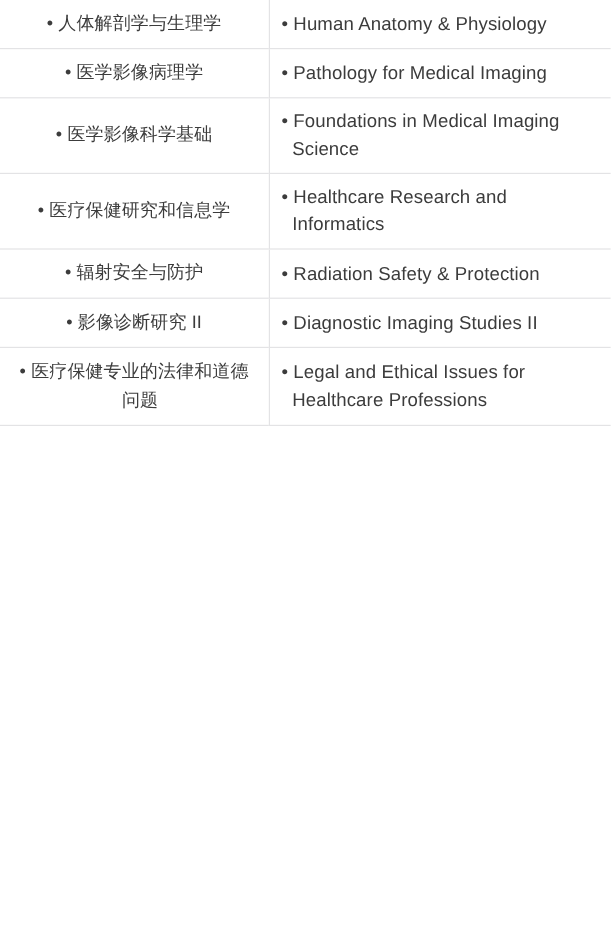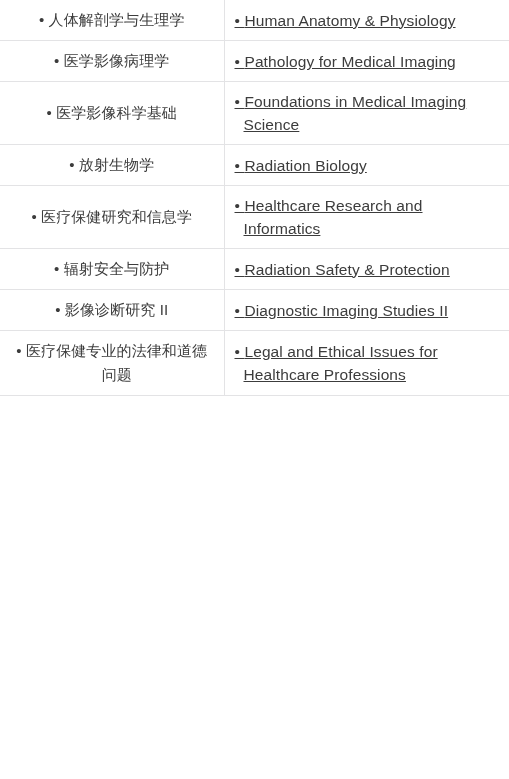--- a/index.html
+++ b/index.html
@@ -56,21 +56,20 @@
   .cell-zh .bullet-line {
     font-size: 15px;
     line-height: 24px;
     text-indent: -10px;
     padding-left: 10px;
   }
 
   .cell-en .bullet-line {
     font-size: 15.5px;
     line-height: 23px;
-    text-decoration: underline;
   }
 
   .bullet-dot {
     color: #3c3c3c;
   }
 </style>
 </head>
 <body>
 
 <table id="course-table">
@@ -98,28 +97,20 @@
       <tr>
         <td class="cell-zh">
           <span class="bullet-line"><span class="bullet-dot">• </span>医学影像科学基础</span>
         </td>
         <td class="cell-en">
           <span class="bullet-line"><span class="bullet-dot">• </span>Foundations in Medical Imaging Science</span>
         </td>
       </tr>
       <tr>
         <td class="cell-zh">
-          <span class="bullet-line"><span class="bullet-dot">• </span>放射生物学</span>
-        </td>
-        <td class="cell-en">
-          <span class="bullet-line"><span class="bullet-dot">• </span>Radiation Biology</span>
-        </td>
-      </tr>
-      <tr>
-        <td class="cell-zh">
           <span class="bullet-line"><span class="bullet-dot">• </span>医疗保健研究和信息学</span>
         </td>
         <td class="cell-en">
           <span class="bullet-line"><span class="bullet-dot">• </span>Healthcare Research and Informatics</span>
         </td>
       </tr>
       <tr>
         <td class="cell-zh">
           <span class="bullet-line"><span class="bullet-dot">• </span>辐射安全与防护</span>
         </td>

